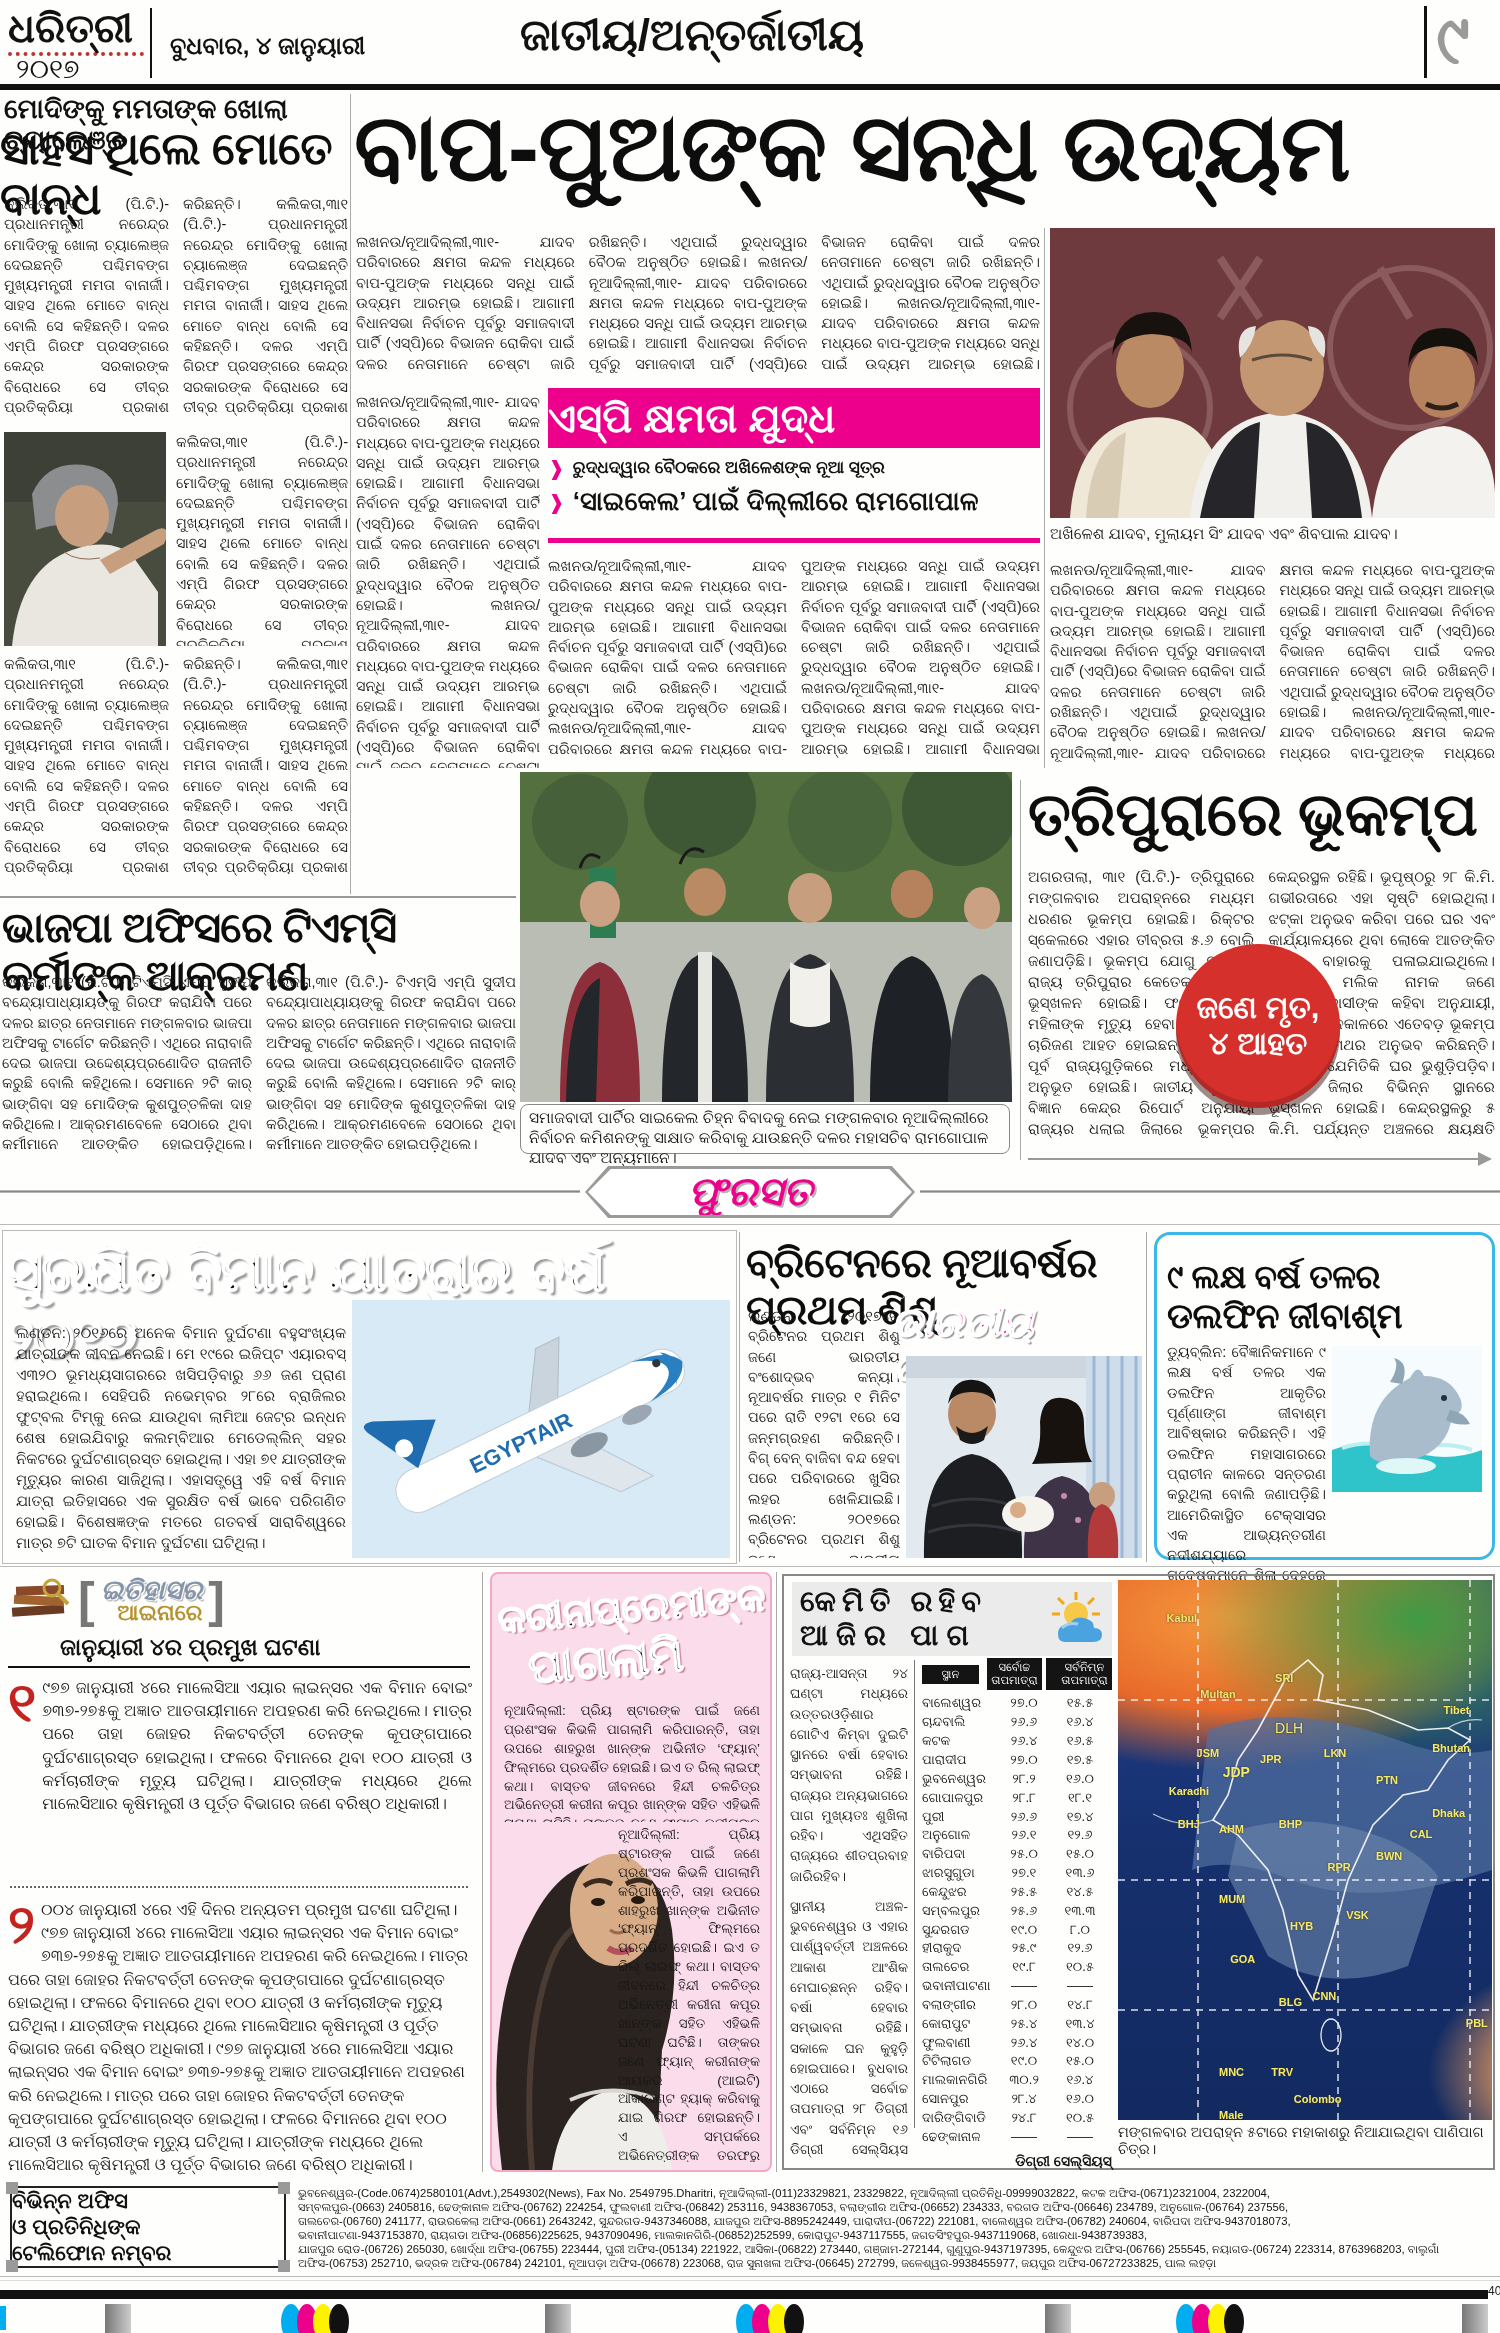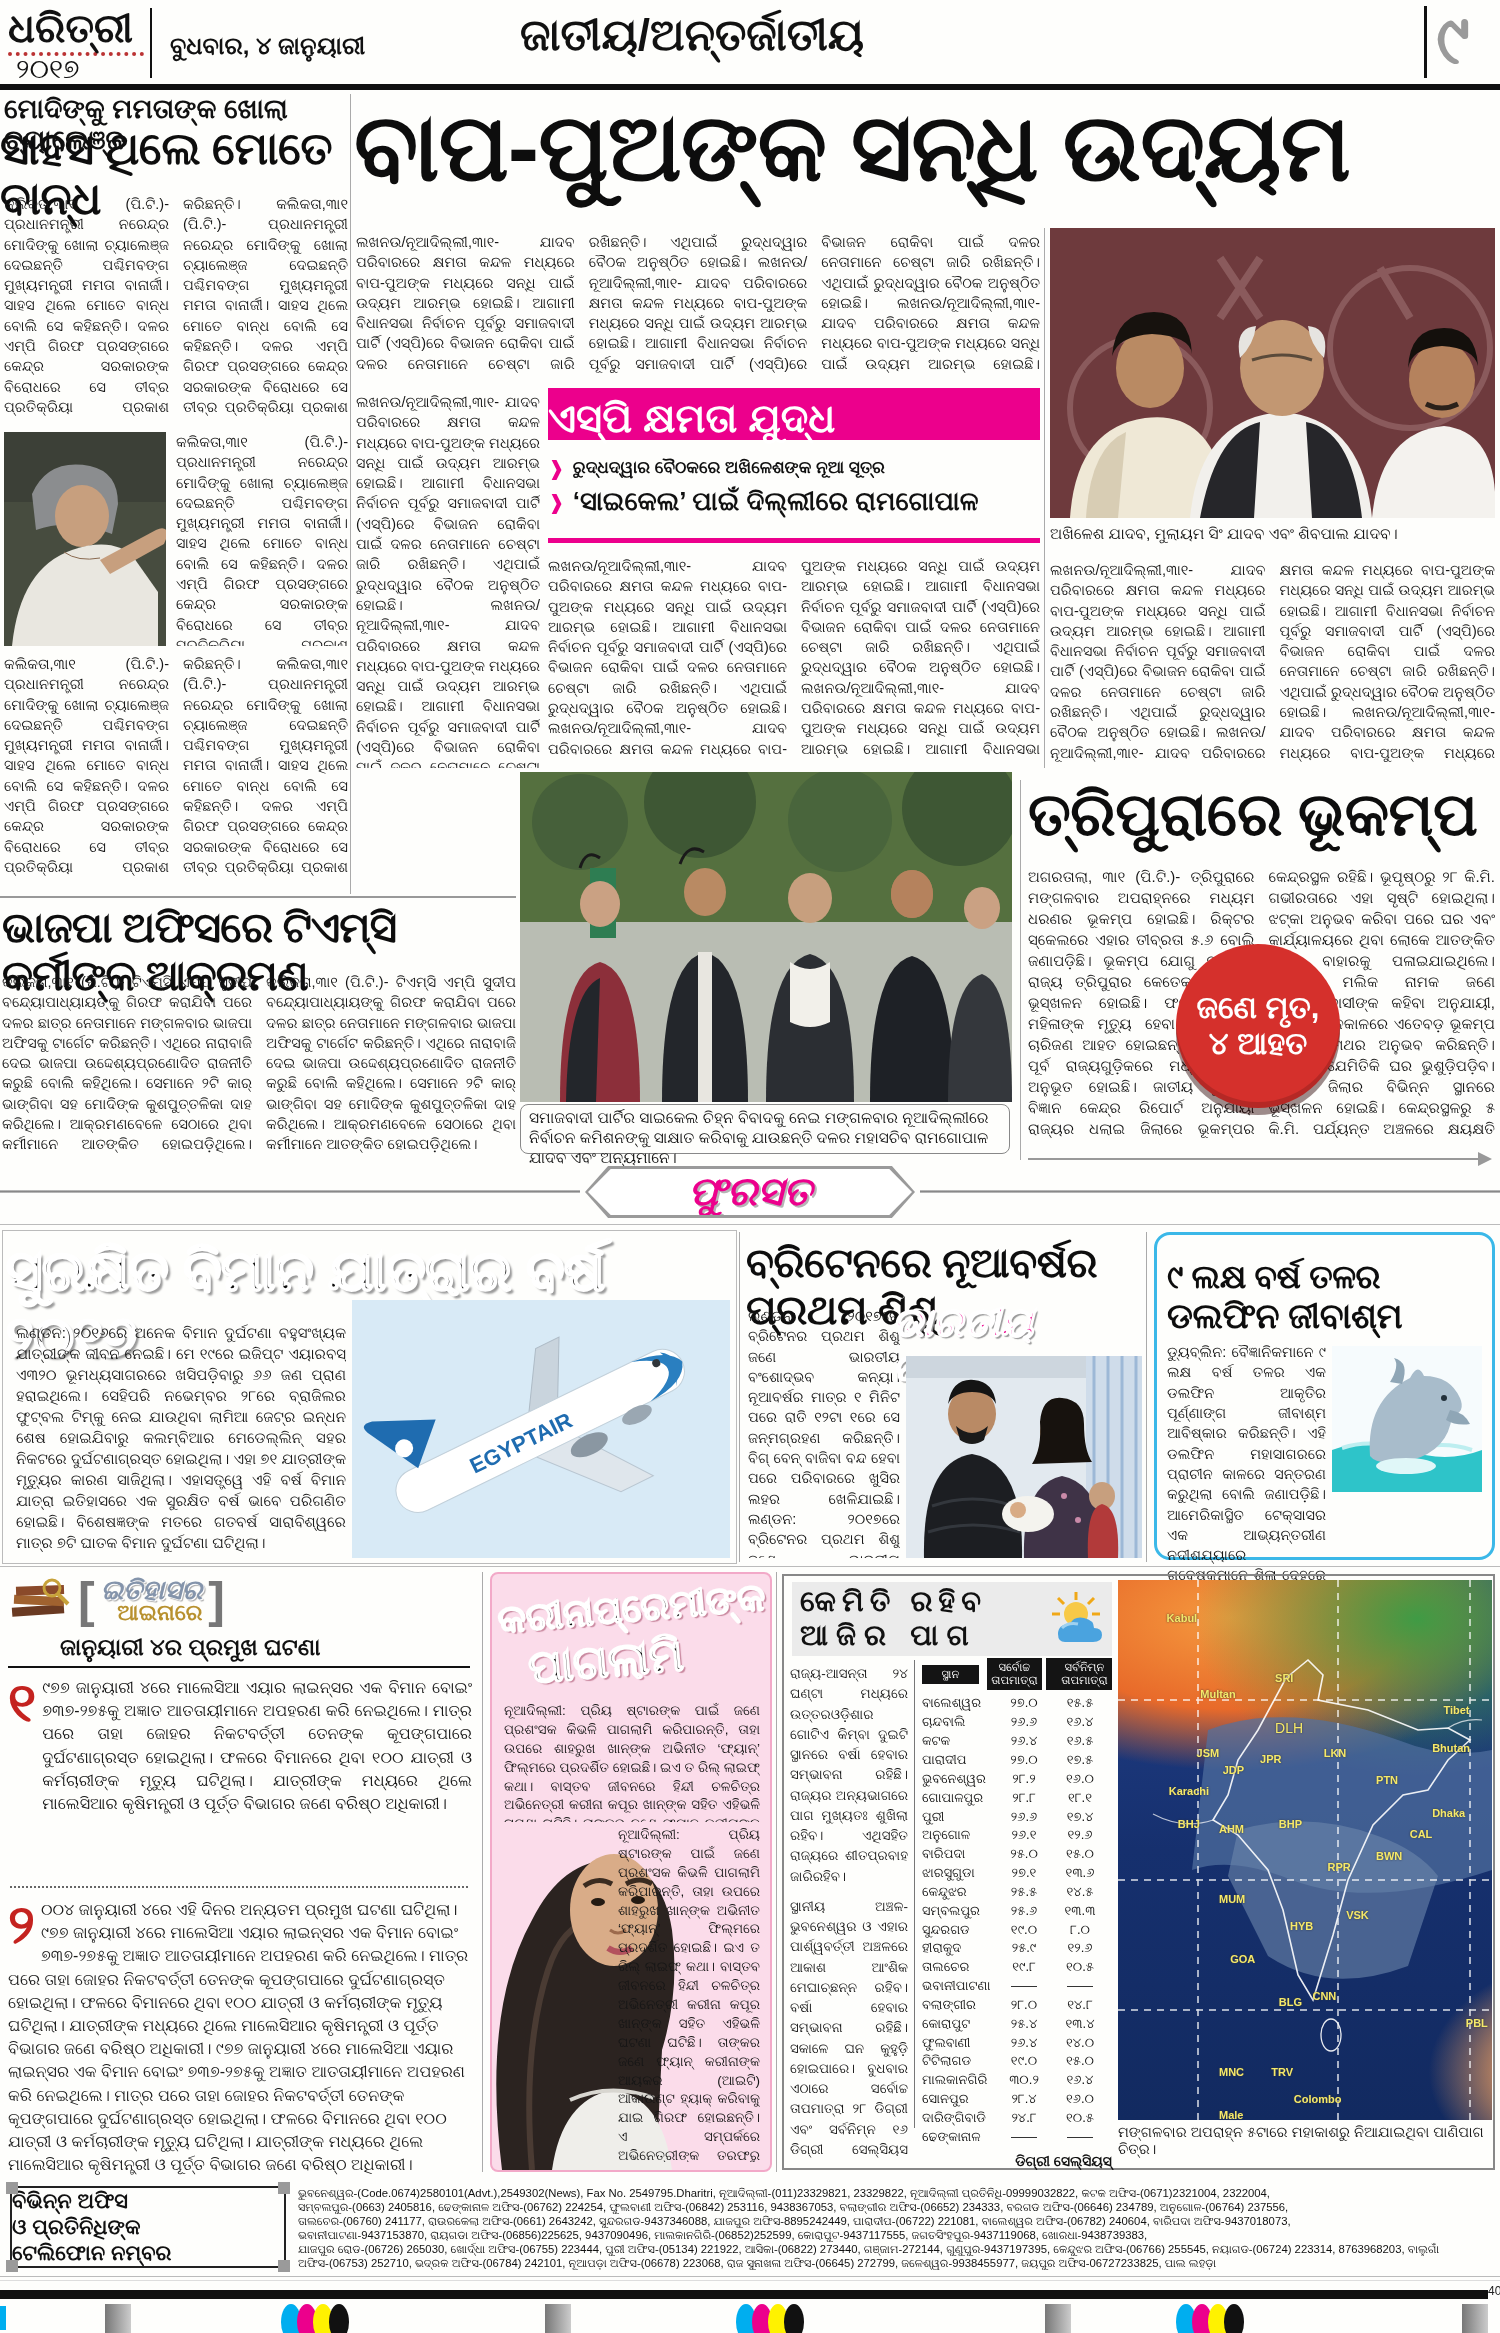--- a/index.html
+++ b/index.html
@@ -67,21 +67,21 @@
   </div>
   <div class="abs body-txt jt" style="left:176px;top:432px;width:172px;height:214px;">କଲିକତା,୩ା୧ (ପି.ଟି.)- ପ୍ରଧାନମନ୍ତ୍ରୀ ନରେନ୍ଦ୍ର ମୋଦିଙ୍କୁ ଖୋଲା ଚ୍ୟାଲେଞ୍ଜ ଦେଇଛନ୍ତି ପଶ୍ଚିମବଙ୍ଗ ମୁଖ୍ୟମନ୍ତ୍ରୀ ମମତା ବାନାର୍ଜୀ। ସାହସ ଥିଲେ ମୋତେ ବାନ୍ଧ ବୋଲି ସେ କହିଛନ୍ତି। ଦଳର ଏମ୍‌ପି ଗିରଫ ପ୍ରସଙ୍ଗରେ କେନ୍ଦ୍ର ସରକାରଙ୍କ ବିରୋଧରେ ସେ ତୀବ୍ର ପ୍ରତିକ୍ରିୟା ପ୍ରକାଶ କରିଛନ୍ତି। କଲିକତା,୩ା୧ (ପି.ଟି.)- ପ୍ରଧାନମନ୍ତ୍ରୀ ନରେନ୍ଦ୍ର ମୋଦିଙ୍କୁ ଖୋଲା ଚ୍ୟାଲେଞ୍ଜ ଦେଇଛନ୍ତି ପଶ୍ଚିମବଙ୍ଗ ମୁଖ୍ୟମନ୍ତ୍ରୀ ମମତା ବାନାର୍ଜୀ। ସାହସ ଥିଲେ ମୋତେ ବାନ୍ଧ ବୋଲି ସେ କହିଛନ୍ତି। ଦଳର ଏମ୍‌ପି ଗିରଫ ପ୍ରସଙ୍ଗରେ କେନ୍ଦ୍ର ସରକାରଙ୍କ ବିରୋଧରେ ସେ ତୀବ୍ର ପ୍ରତିକ୍ରିୟା ପ୍ରକାଶ କରିଛନ୍ତି।</div>
   <div class="abs body-txt jt cols2" style="left:4px;top:654px;width:344px;height:238px;">କଲିକତା,୩ା୧ (ପି.ଟି.)- ପ୍ରଧାନମନ୍ତ୍ରୀ ନରେନ୍ଦ୍ର ମୋଦିଙ୍କୁ ଖୋଲା ଚ୍ୟାଲେଞ୍ଜ ଦେଇଛନ୍ତି ପଶ୍ଚିମବଙ୍ଗ ମୁଖ୍ୟମନ୍ତ୍ରୀ ମମତା ବାନାର୍ଜୀ। ସାହସ ଥିଲେ ମୋତେ ବାନ୍ଧ ବୋଲି ସେ କହିଛନ୍ତି। ଦଳର ଏମ୍‌ପି ଗିରଫ ପ୍ରସଙ୍ଗରେ କେନ୍ଦ୍ର ସରକାରଙ୍କ ବିରୋଧରେ ସେ ତୀବ୍ର ପ୍ରତିକ୍ରିୟା ପ୍ରକାଶ କରିଛନ୍ତି। କଲିକତା,୩ା୧ (ପି.ଟି.)- ପ୍ରଧାନମନ୍ତ୍ରୀ ନରେନ୍ଦ୍ର ମୋଦିଙ୍କୁ ଖୋଲା ଚ୍ୟାଲେଞ୍ଜ ଦେଇଛନ୍ତି ପଶ୍ଚିମବଙ୍ଗ ମୁଖ୍ୟମନ୍ତ୍ରୀ ମମତା ବାନାର୍ଜୀ। ସାହସ ଥିଲେ ମୋତେ ବାନ୍ଧ ବୋଲି ସେ କହିଛନ୍ତି। ଦଳର ଏମ୍‌ପି ଗିରଫ ପ୍ରସଙ୍ଗରେ କେନ୍ଦ୍ର ସରକାରଙ୍କ ବିରୋଧରେ ସେ ତୀବ୍ର ପ୍ରତିକ୍ରିୟା ପ୍ରକାଶ କରିଛନ୍ତି। କଲିକତା,୩ା୧ (ପି.ଟି.)- ପ୍ରଧାନମନ୍ତ୍ରୀ ନରେନ୍ଦ୍ର ମୋଦିଙ୍କୁ ଖୋଲା ଚ୍ୟାଲେଞ୍ଜ ଦେଇଛନ୍ତି ପଶ୍ଚିମବଙ୍ଗ ମୁଖ୍ୟମନ୍ତ୍ରୀ ମମତା ବାନାର୍ଜୀ। ସାହସ ଥିଲେ ମୋତେ ବାନ୍ଧ ବୋଲି ସେ କହିଛନ୍ତି। ଦଳର ଏମ୍‌ପି ଗିରଫ ପ୍ରସଙ୍ଗରେ କେନ୍ଦ୍ର ସରକାରଙ୍କ ବିରୋଧରେ ସେ ତୀବ୍ର ପ୍ରତିକ୍ରିୟା ପ୍ରକାଶ କରିଛନ୍ତି। କଲିକତା,୩ା୧ (ପି.ଟି.)- ପ୍ରଧାନମନ୍ତ୍ରୀ ନରେନ୍ଦ୍ର ମୋଦିଙ୍କୁ ଖୋଲା ଚ୍ୟାଲେଞ୍ଜ ଦେଇଛନ୍ତି ପଶ୍ଚିମବଙ୍ଗ ମୁଖ୍ୟମନ୍ତ୍ରୀ ମମତା ବାନାର୍ଜୀ। ସାହସ ଥିଲେ ମୋତେ ବାନ୍ଧ ବୋଲି ସେ କହିଛନ୍ତି। ଦଳର ଏମ୍‌ପି ଗିରଫ ପ୍ରସଙ୍ଗରେ କେନ୍ଦ୍ର ସରକାରଙ୍କ ବିରୋଧରେ ସେ ତୀବ୍ର ପ୍ରତିକ୍ରିୟା ପ୍ରକାଶ କରିଛନ୍ତି।</div>
 
   <div class="abs vrule" style="left:350px;top:94px;height:800px;"></div>
   <div class="abs headline ct" style="left:354px;top:92px;width:1142px;font-size:94px;line-height:1.2;letter-spacing:-1px;">ବାପ-ପୁଅଙ୍କ ସନ୍ଧି ଉଦ୍ୟମ</div>
 
   <div class="abs body-txt jt cols3" style="left:356px;top:232px;width:684px;height:152px;">ଲଖନଉ/ନୂଆଦିଲ୍ଲୀ,୩ା୧- ଯାଦବ ପରିବାରରେ କ୍ଷମତା କନ୍ଦଳ ମଧ୍ୟରେ ବାପ-ପୁଅଙ୍କ ମଧ୍ୟରେ ସନ୍ଧି ପାଇଁ ଉଦ୍ୟମ ଆରମ୍ଭ ହୋଇଛି। ଆଗାମୀ ବିଧାନସଭା ନିର୍ବାଚନ ପୂର୍ବରୁ ସମାଜବାଦୀ ପାର୍ଟି (ଏସ୍‌ପି)ରେ ବିଭାଜନ ରୋକିବା ପାଇଁ ଦଳର ନେତାମାନେ ଚେଷ୍ଟା ଜାରି ରଖିଛନ୍ତି। ଏଥିପାଇଁ ରୁଦ୍ଧଦ୍ୱାର ବୈଠକ ଅନୁଷ୍ଠିତ ହୋଇଛି। ଲଖନଉ/ନୂଆଦିଲ୍ଲୀ,୩ା୧- ଯାଦବ ପରିବାରରେ କ୍ଷମତା କନ୍ଦଳ ମଧ୍ୟରେ ବାପ-ପୁଅଙ୍କ ମଧ୍ୟରେ ସନ୍ଧି ପାଇଁ ଉଦ୍ୟମ ଆରମ୍ଭ ହୋଇଛି। ଆଗାମୀ ବିଧାନସଭା ନିର୍ବାଚନ ପୂର୍ବରୁ ସମାଜବାଦୀ ପାର୍ଟି (ଏସ୍‌ପି)ରେ ବିଭାଜନ ରୋକିବା ପାଇଁ ଦଳର ନେତାମାନେ ଚେଷ୍ଟା ଜାରି ରଖିଛନ୍ତି। ଏଥିପାଇଁ ରୁଦ୍ଧଦ୍ୱାର ବୈଠକ ଅନୁଷ୍ଠିତ ହୋଇଛି। ଲଖନଉ/ନୂଆଦିଲ୍ଲୀ,୩ା୧- ଯାଦବ ପରିବାରରେ କ୍ଷମତା କନ୍ଦଳ ମଧ୍ୟରେ ବାପ-ପୁଅଙ୍କ ମଧ୍ୟରେ ସନ୍ଧି ପାଇଁ ଉଦ୍ୟମ ଆରମ୍ଭ ହୋଇଛି। ଆଗାମୀ ବିଧାନସଭା ନିର୍ବାଚନ ପୂର୍ବରୁ ସମାଜବାଦୀ ପାର୍ଟି (ଏସ୍‌ପି)ରେ ବିଭାଜନ ରୋକିବା ପାଇଁ ଦଳର ନେତାମାନେ ଚେଷ୍ଟା ଜାରି ରଖିଛନ୍ତି। ଏଥିପାଇଁ ରୁଦ୍ଧଦ୍ୱାର ବୈଠକ ଅନୁଷ୍ଠିତ ହୋଇଛି।</div>
   <div class="abs body-txt jt" style="left:356px;top:392px;width:184px;height:376px;">ଲଖନଉ/ନୂଆଦିଲ୍ଲୀ,୩ା୧- ଯାଦବ ପରିବାରରେ କ୍ଷମତା କନ୍ଦଳ ମଧ୍ୟରେ ବାପ-ପୁଅଙ୍କ ମଧ୍ୟରେ ସନ୍ଧି ପାଇଁ ଉଦ୍ୟମ ଆରମ୍ଭ ହୋଇଛି। ଆଗାମୀ ବିଧାନସଭା ନିର୍ବାଚନ ପୂର୍ବରୁ ସମାଜବାଦୀ ପାର୍ଟି (ଏସ୍‌ପି)ରେ ବିଭାଜନ ରୋକିବା ପାଇଁ ଦଳର ନେତାମାନେ ଚେଷ୍ଟା ଜାରି ରଖିଛନ୍ତି। ଏଥିପାଇଁ ରୁଦ୍ଧଦ୍ୱାର ବୈଠକ ଅନୁଷ୍ଠିତ ହୋଇଛି। ଲଖନଉ/ନୂଆଦିଲ୍ଲୀ,୩ା୧- ଯାଦବ ପରିବାରରେ କ୍ଷମତା କନ୍ଦଳ ମଧ୍ୟରେ ବାପ-ପୁଅଙ୍କ ମଧ୍ୟରେ ସନ୍ଧି ପାଇଁ ଉଦ୍ୟମ ଆରମ୍ଭ ହୋଇଛି। ଆଗାମୀ ବିଧାନସଭା ନିର୍ବାଚନ ପୂର୍ବରୁ ସମାଜବାଦୀ ପାର୍ଟି (ଏସ୍‌ପି)ରେ ବିଭାଜନ ରୋକିବା ପାଇଁ ଦଳର ନେତାମାନେ ଚେଷ୍ଟା ଜାରି ରଖିଛନ୍ତି। ଏଥିପାଇଁ ରୁଦ୍ଧଦ୍ୱାର ବୈଠକ ଅନୁଷ୍ଠିତ ହୋଇଛି। ଲଖନଉ/ନୂଆଦିଲ୍ଲୀ,୩ା୧- ଯାଦବ ପରିବାରରେ କ୍ଷମତା କନ୍ଦଳ ମଧ୍ୟରେ ବାପ-ପୁଅଙ୍କ ମଧ୍ୟରେ ସନ୍ଧି ପାଇଁ ଉଦ୍ୟମ ଆରମ୍ଭ ହୋଇଛି। ଆଗାମୀ ବିଧାନସଭା ନିର୍ବାଚନ ପୂର୍ବରୁ ସମାଜବାଦୀ ପାର୍ଟି (ଏସ୍‌ପି)ରେ ବିଭାଜନ ରୋକିବା ପାଇଁ ଦଳର ନେତାମାନେ ଚେଷ୍ଟା ଜାରି ରଖିଛନ୍ତି। ଏଥିପାଇଁ ରୁଦ୍ଧଦ୍ୱାର ବୈଠକ ଅନୁଷ୍ଠିତ ହୋଇଛି।</div>
 
-  <div class="abs ct" style="left:548px;top:388px;width:492px;height:52px;background:#EC008C;color:#fff;font-size:40px;font-weight:bold;line-height:60px;">ଏସ୍‌ପି କ୍ଷମତା ଯୁଦ୍ଧ</div>
+  <div class="abs ct" style="left:548px;top:388px;width:492px;height:60px;background:#EC008C;color:#fff;font-size:40px;font-weight:bold;line-height:60px;">ଏସ୍‌ପି କ୍ଷମତା ଯୁଦ୍ଧ</div>
   <div class="abs" style="left:548px;top:456px;width:492px;">
 
       <div style="display:flex;align-items:center;margin-bottom:6px;">
         <span style="color:#EC008C;font-size:20px;font-weight:bold;margin-right:8px;">❱</span>
         <span style="font-size:17px;font-weight:bold;">ରୁଦ୍ଧଦ୍ୱାର ବୈଠକରେ ଅଖିଳେଶଙ୍କ ନୂଆ ସୂତ୍ର</span>
       </div>
 
       <div style="display:flex;align-items:center;margin-bottom:6px;">
         <span style="color:#EC008C;font-size:20px;font-weight:bold;margin-right:8px;">❱</span>
         <span style="font-size:26px;font-weight:bold;">‘ସାଇକେଲ’ ପାଇଁ ଦିଲ୍ଲୀରେ ରାମଗୋପାଳ</span>
@@ -538,21 +538,21 @@
         <span style="position: absolute; color: rgb(245, 233, 106); font-size: 11px; font-weight: bold; text-shadow: rgb(51, 51, 51) 0px 0px 2px; left: 13%; top: 6%;">Kabul</span>
 
         <span style="position: absolute; color: rgb(245, 233, 106); font-size: 11px; font-weight: bold; text-shadow: rgb(51, 51, 51) 0px 0px 2px; left: 22%; top: 20%;">Multan</span>
 
         <span style="position: absolute; color: rgb(245, 233, 106); font-size: 11px; font-weight: bold; text-shadow: rgb(51, 51, 51) 0px 0px 2px; left: 42%; top: 17%;">SRI</span>
 
         <span style="position: absolute; color: rgb(245, 233, 106); font-size: 14px; font-weight: normal; text-shadow: rgb(51, 51, 51) 0px 0px 2px; left: 42%; top: 26%;">DLH</span>
 
         <span style="position: absolute; color: rgb(245, 233, 106); font-size: 11px; font-weight: bold; text-shadow: rgb(51, 51, 51) 0px 0px 2px; left: 21%; top: 31%;">JSM</span>
 
-        <span style="position: absolute; color: rgb(245, 233, 106); font-size: 11px; font-weight: bold; text-shadow: rgb(51, 51, 51) 0px 0px 2px; left: 28%; top: 34%;">JDP</span>
+        <span style="position: absolute; color: rgb(245, 233, 106); font-size: 14px; font-weight: bold; text-shadow: rgb(51, 51, 51) 0px 0px 2px; left: 28%; top: 34%;">JDP</span>
 
         <span style="position: absolute; color: rgb(245, 233, 106); font-size: 11px; font-weight: bold; text-shadow: rgb(51, 51, 51) 0px 0px 2px; left: 38%; top: 32%;">JPR</span>
 
         <span style="position: absolute; color: rgb(245, 233, 106); font-size: 11px; font-weight: bold; text-shadow: rgb(51, 51, 51) 0px 0px 2px; left: 55%; top: 31%;">LKN</span>
 
         <span style="position: absolute; color: rgb(245, 233, 106); font-size: 11px; font-weight: bold; text-shadow: rgb(51, 51, 51) 0px 0px 2px; left: 69%; top: 36%;">PTN</span>
 
         <span style="position: absolute; color: rgb(245, 233, 106); font-size: 11px; font-weight: bold; text-shadow: rgb(51, 51, 51) 0px 0px 2px; left: 5%; top: 38%; padding-left: 32px;">Karachi</span>
 
         <span style="position: absolute; color: rgb(245, 233, 106); font-size: 11px; font-weight: bold; text-shadow: rgb(51, 51, 51) 0px 0px 2px; left: 16%; top: 44%;">BHJ</span>

